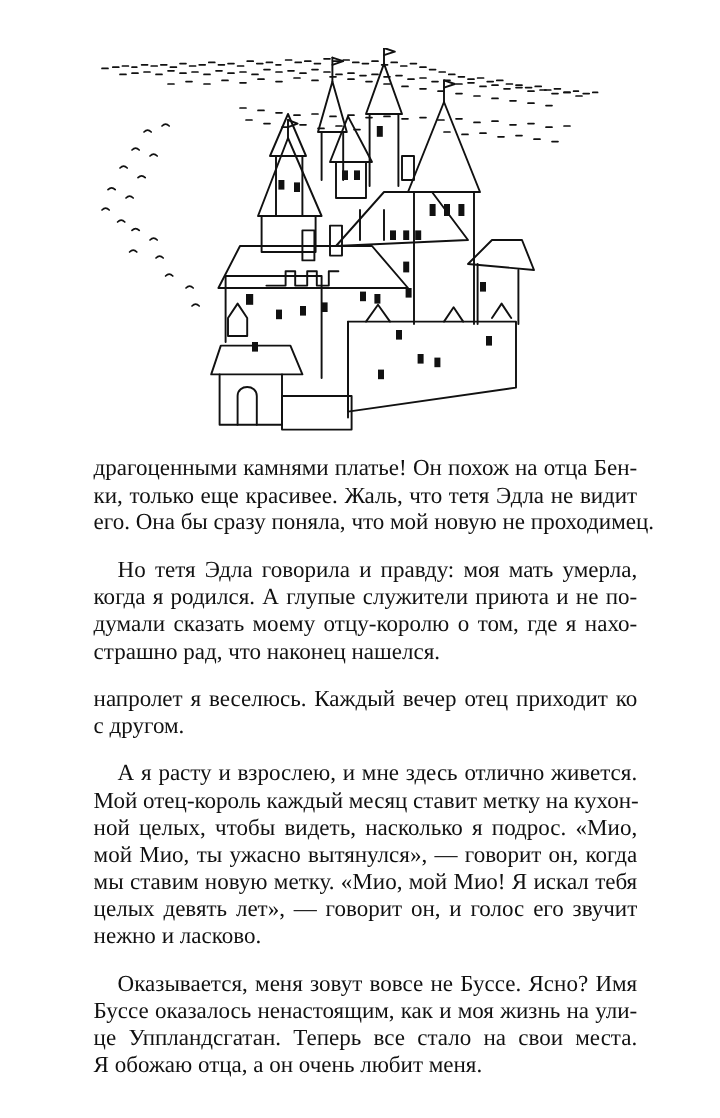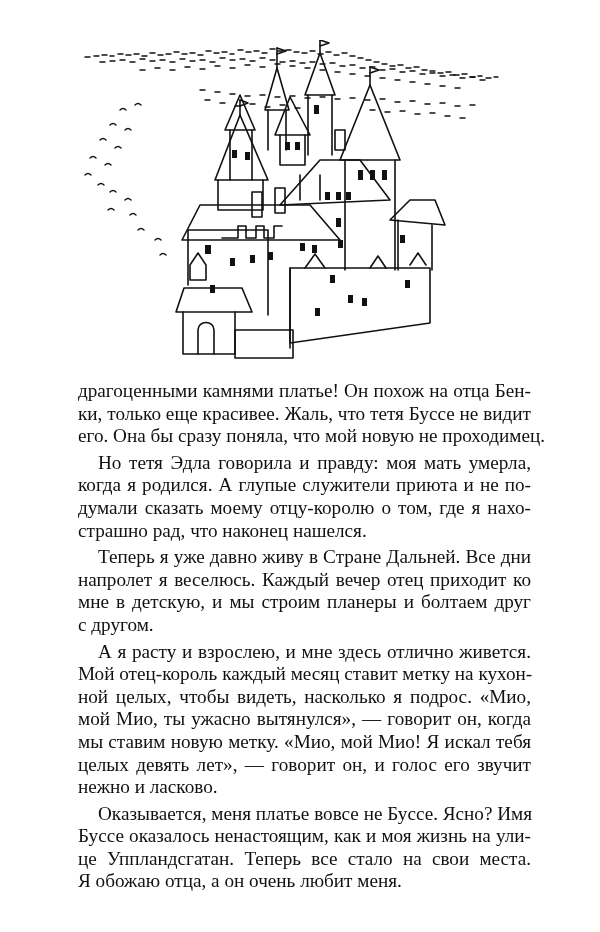--- a/index.html
+++ b/index.html
@@ -7,21 +7,21 @@
     .illustration { position: absolute; left: 80px; top: 40px; width: 440px; height: 330px; }
     .text-block {
       position: absolute; left: 78px; top: 380px; width: 453px;
       font-family: "Liberation Serif", "DejaVu Serif", serif;
       font-size: 19.2px; line-height: 22.6px; color: #111;
     }
     .line { display: block; white-space: nowrap; text-align: justify; text-align-last: justify; height: 22.6px; }
     .line.last { text-align-last: left; }
     .line.indent { padding-left: 20px; }
     .para { margin: 0; }
-    .para + .para { margin-top: 4px; }
+    .para + .para { margin-top: 17px; }
   </style>
 </head>
 <body>
 
 <svg class="illustration" viewBox="0 0 440 330" xmlns="http://www.w3.org/2000/svg">
   <g fill="none" stroke="#111" stroke-width="1.6" stroke-linejoin="round" stroke-linecap="round">
 
     <g stroke-width="1.4">
       <path d="M5 17h5M14 16h5M22 15h5M30 16h4M38 14h5M46 15h5M54 14h5M62 16h5M70 13h5M78 15h5M86 14h5M94 12h5M102 14h5M110 13h5M118 15h5M126 11h5M134 13h5M142 12h5M150 14h4M158 10h5M166 12h5M174 11h5M182 13h5M190 9h5M198 11h5M206 10h5M214 12h5M222 13h5M230 11h5M238 14h5M246 12h5M254 15h5M262 13h5M270 16h5M278 18h5M286 20h5M294 22h5M302 24h5M310 26h5M318 25h5M326 28h5M334 27h5M342 30h5M350 31h5M358 33h5M366 32h5M374 35h5M382 34h5M390 37h5M398 36h4M406 38h5M414 37h4"></path>
       <path d="M20 22h5M30 21h5M40 20h5M50 22h5M60 19h5M70 21h5M80 20h5M90 22h5M100 19h5M110 21h5M120 20h5M130 22h5M140 18h5M150 20h5M160 19h5M170 21h5M180 18h5M190 20h5M200 22h5M210 21h5M220 23h5M230 22h5M240 24h5M250 23h5M260 26h5M270 25h5M280 28h5M290 27h5M300 30h5M310 29h5M320 32h5M330 31h5M340 34h5M350 33h5M360 36h5M370 35h5M380 38h5M390 37h5M400 40h5"></path>
@@ -114,43 +114,41 @@
         <rect x="282" y="258" width="5" height="8"></rect>
         <rect x="325" y="240" width="5" height="8"></rect>
         <rect x="250" y="235" width="5" height="8"></rect>
     </g>
   </g>
 </svg>
 
 <div class="text-block">
   <div class="para">
     <span class="line">драгоценными камнями платье! Он похож на отца Бен-</span>
-    <span class="line">ки, только еще красивее. Жаль, что тетя Буссе не видит</span>
+    <span class="line">ки, только еще красивее. Жаль, что тетя Эдла не видит</span>
     <span class="line">его. Она бы сразу поняла, что мой новую не проходимец.</span>
   </div>
   <div class="para">
     <span class="line indent">Но тетя Эдла говорила и правду: моя мать умерла,</span>
     <span class="line">когда я родился. А глупые служители приюта и не по-</span>
     <span class="line">думали сказать моему отцу-королю о том, где я нахо-</span>
     <span class="line last">страшно рад, что наконец нашелся.</span>
   </div>
   <div class="para">
-    <span class="line indent">Теперь я уже давно живу в Стране Дальней. Все дни</span>
     <span class="line">напролет я веселюсь. Каждый вечер отец приходит ко</span>
-    <span class="line">мне в детскую, и мы строим планеры и болтаем друг</span>
     <span class="line last">с другом.</span>
   </div>
   <div class="para">
     <span class="line indent">А я расту и взрослею, и мне здесь отлично живется.</span>
     <span class="line">Мой отец-король каждый месяц ставит метку на кухон-</span>
     <span class="line">ной целых, чтобы видеть, насколько я подрос. «Мио,</span>
     <span class="line">мой Мио, ты ужасно вытянулся», — говорит он, когда</span>
     <span class="line">мы ставим новую метку. «Мио, мой Мио! Я искал тебя</span>
     <span class="line">целых девять лет», — говорит он, и голос его звучит</span>
     <span class="line last">нежно и ласково.</span>
   </div>
   <div class="para">
-    <span class="line indent">Оказывается, меня платье вовсе не Буссе. Ясно? Имя</span>
+    <span class="line indent">Оказывается, меня зовут вовсе не Буссе. Ясно? Имя</span>
     <span class="line">Буссе оказалось ненастоящим, как и моя жизнь на ули-</span>
     <span class="line">це Уппландсгатан. Теперь все стало на свои места.</span>
     <span class="line last">Я обожаю отца, а он очень любит меня.</span>
   </div>
 </div>
 
 </body></html>

